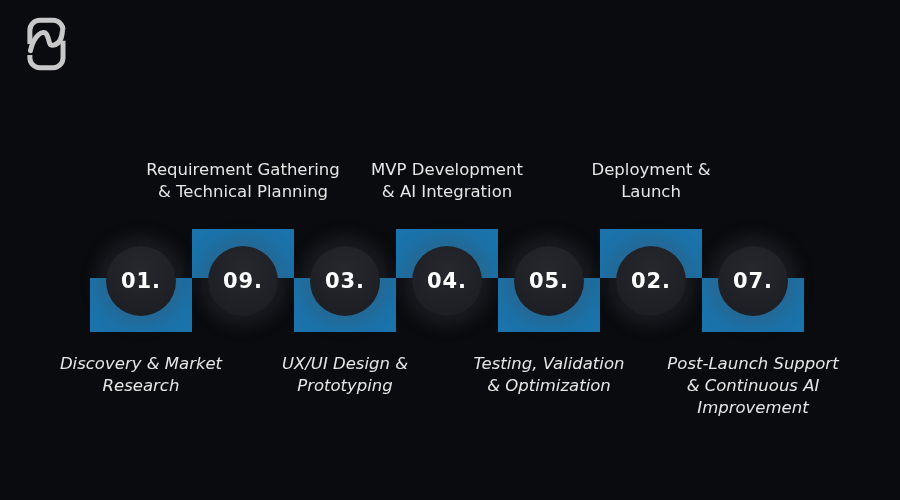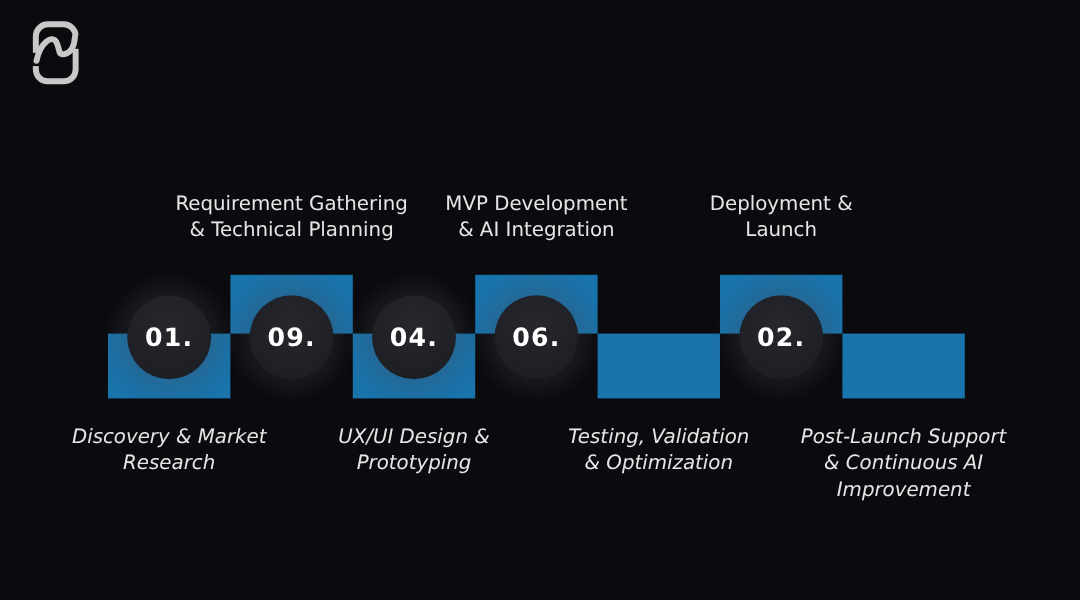--- a/index.html
+++ b/index.html
@@ -131,51 +131,57 @@
       <div class="circle">
         <span class="number">09.</span>
       </div>
       <div class="label">Requirement Gathering
 &amp; Technical Planning</div>
     </div>
 
     <div class="step below">
       <div class="block"></div>
       <div class="circle">
-        <span class="number">04.</span>
+        <span class="number">03.</span>
       </div>
       <div class="label">UX/UI Design &amp;
 Prototyping</div>
     </div>
 
     <div class="step above">
       <div class="block"></div>
       <div class="circle">
-        <span class="number">06.</span>
+        <span class="number">04.</span>
       </div>
       <div class="label">MVP Development
 &amp; AI Integration</div>
     </div>
 
     <div class="step below">
       <div class="block"></div>
+      <div class="circle">
+        <span class="number">05.</span>
+      </div>
       <div class="label">Testing, Validation
 &amp; Optimization</div>
     </div>
 
     <div class="step above">
       <div class="block"></div>
       <div class="circle">
         <span class="number">02.</span>
       </div>
       <div class="label">Deployment &amp;
 Launch</div>
     </div>
 
     <div class="step below">
       <div class="block"></div>
+      <div class="circle">
+        <span class="number">07.</span>
+      </div>
       <div class="label">Post-Launch Support
 &amp; Continuous AI
 Improvement</div>
     </div>
 
   </div>
 </div>
 
 </body></html>

